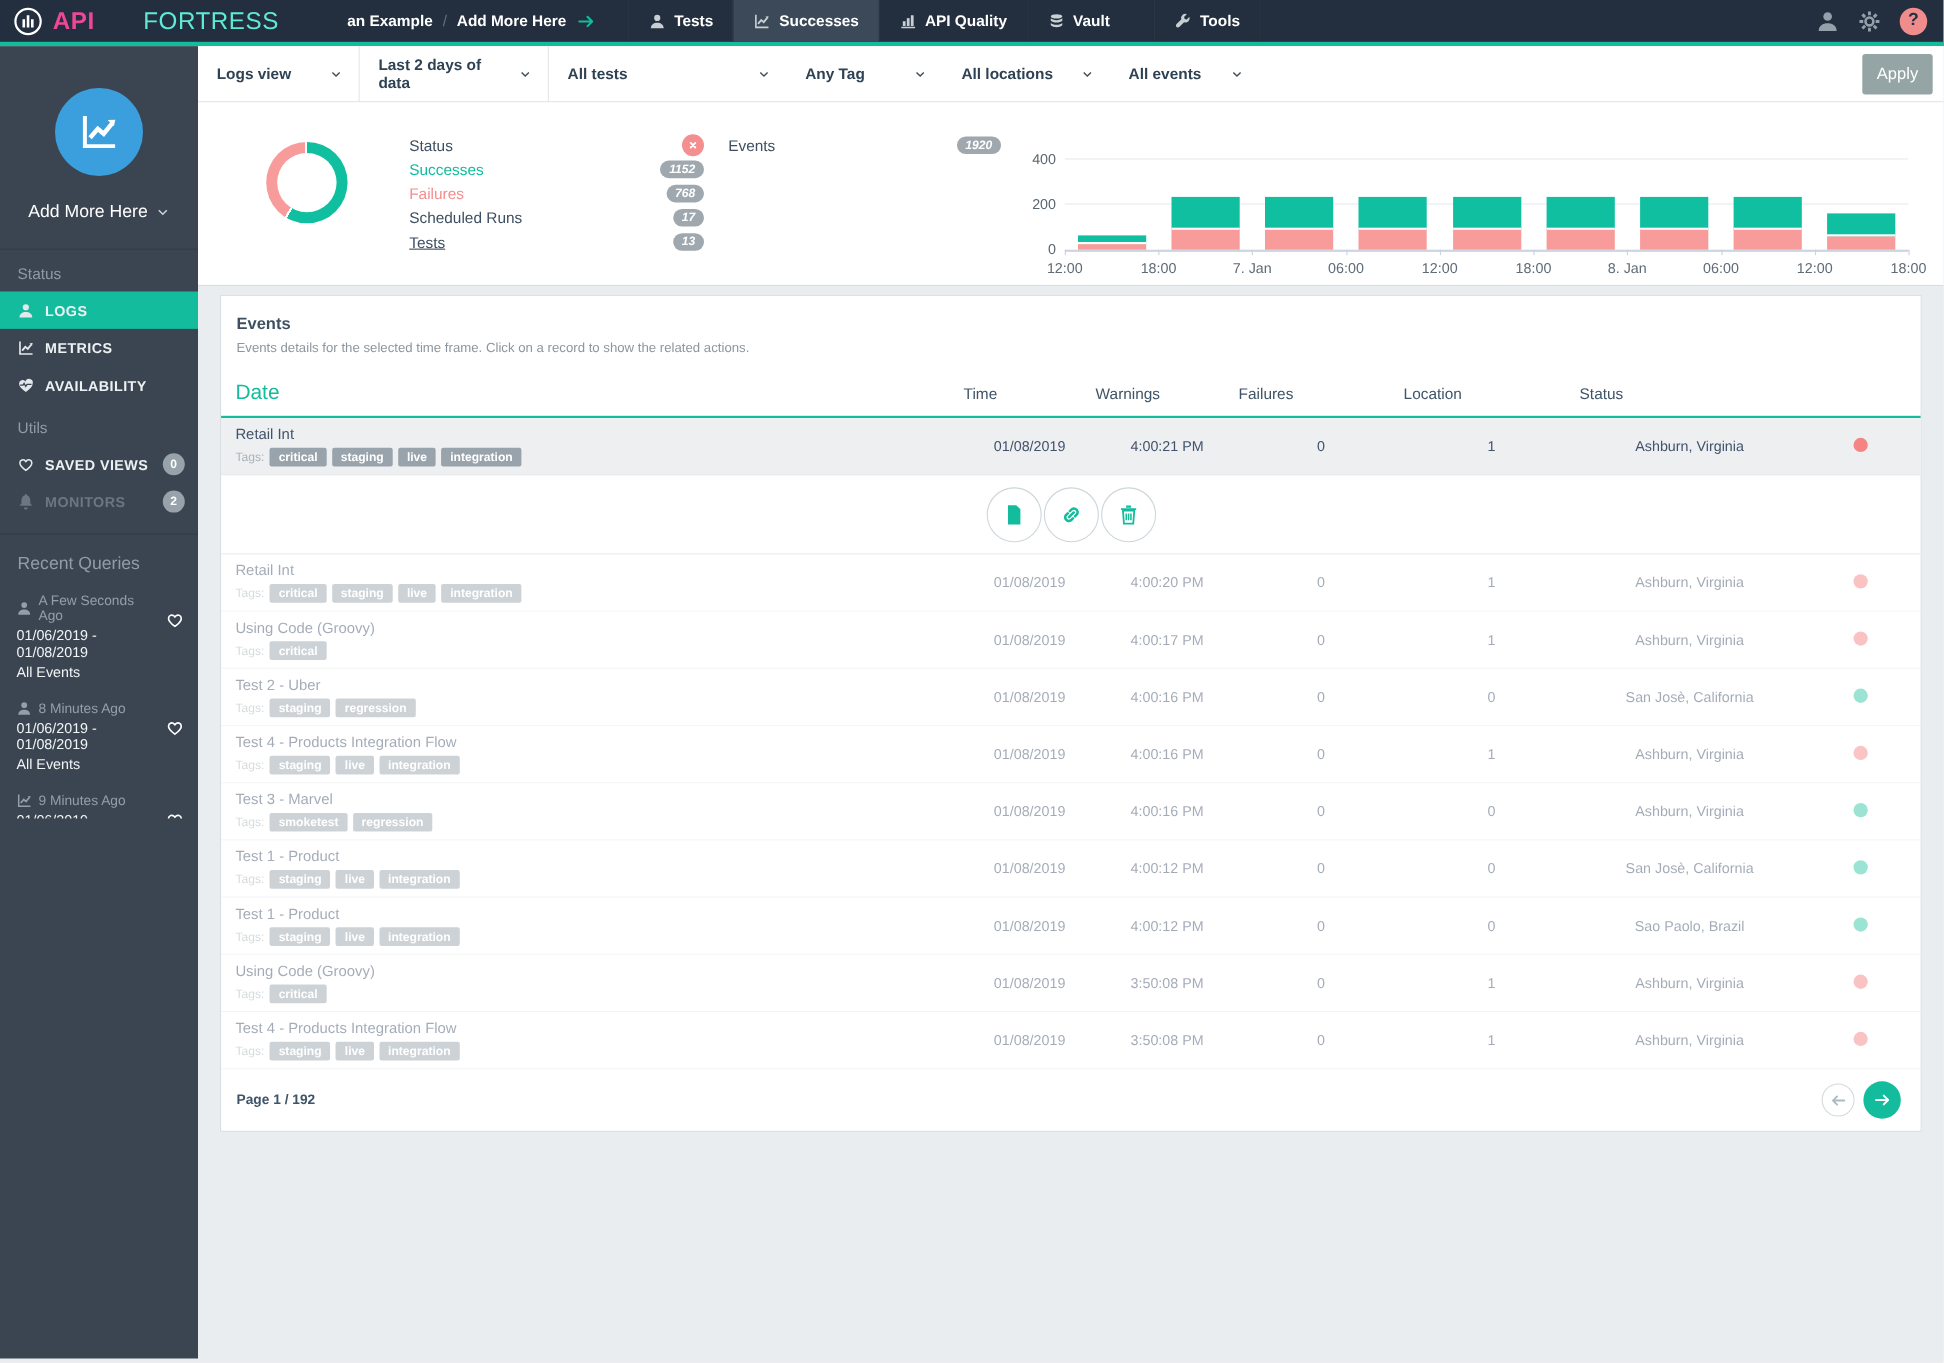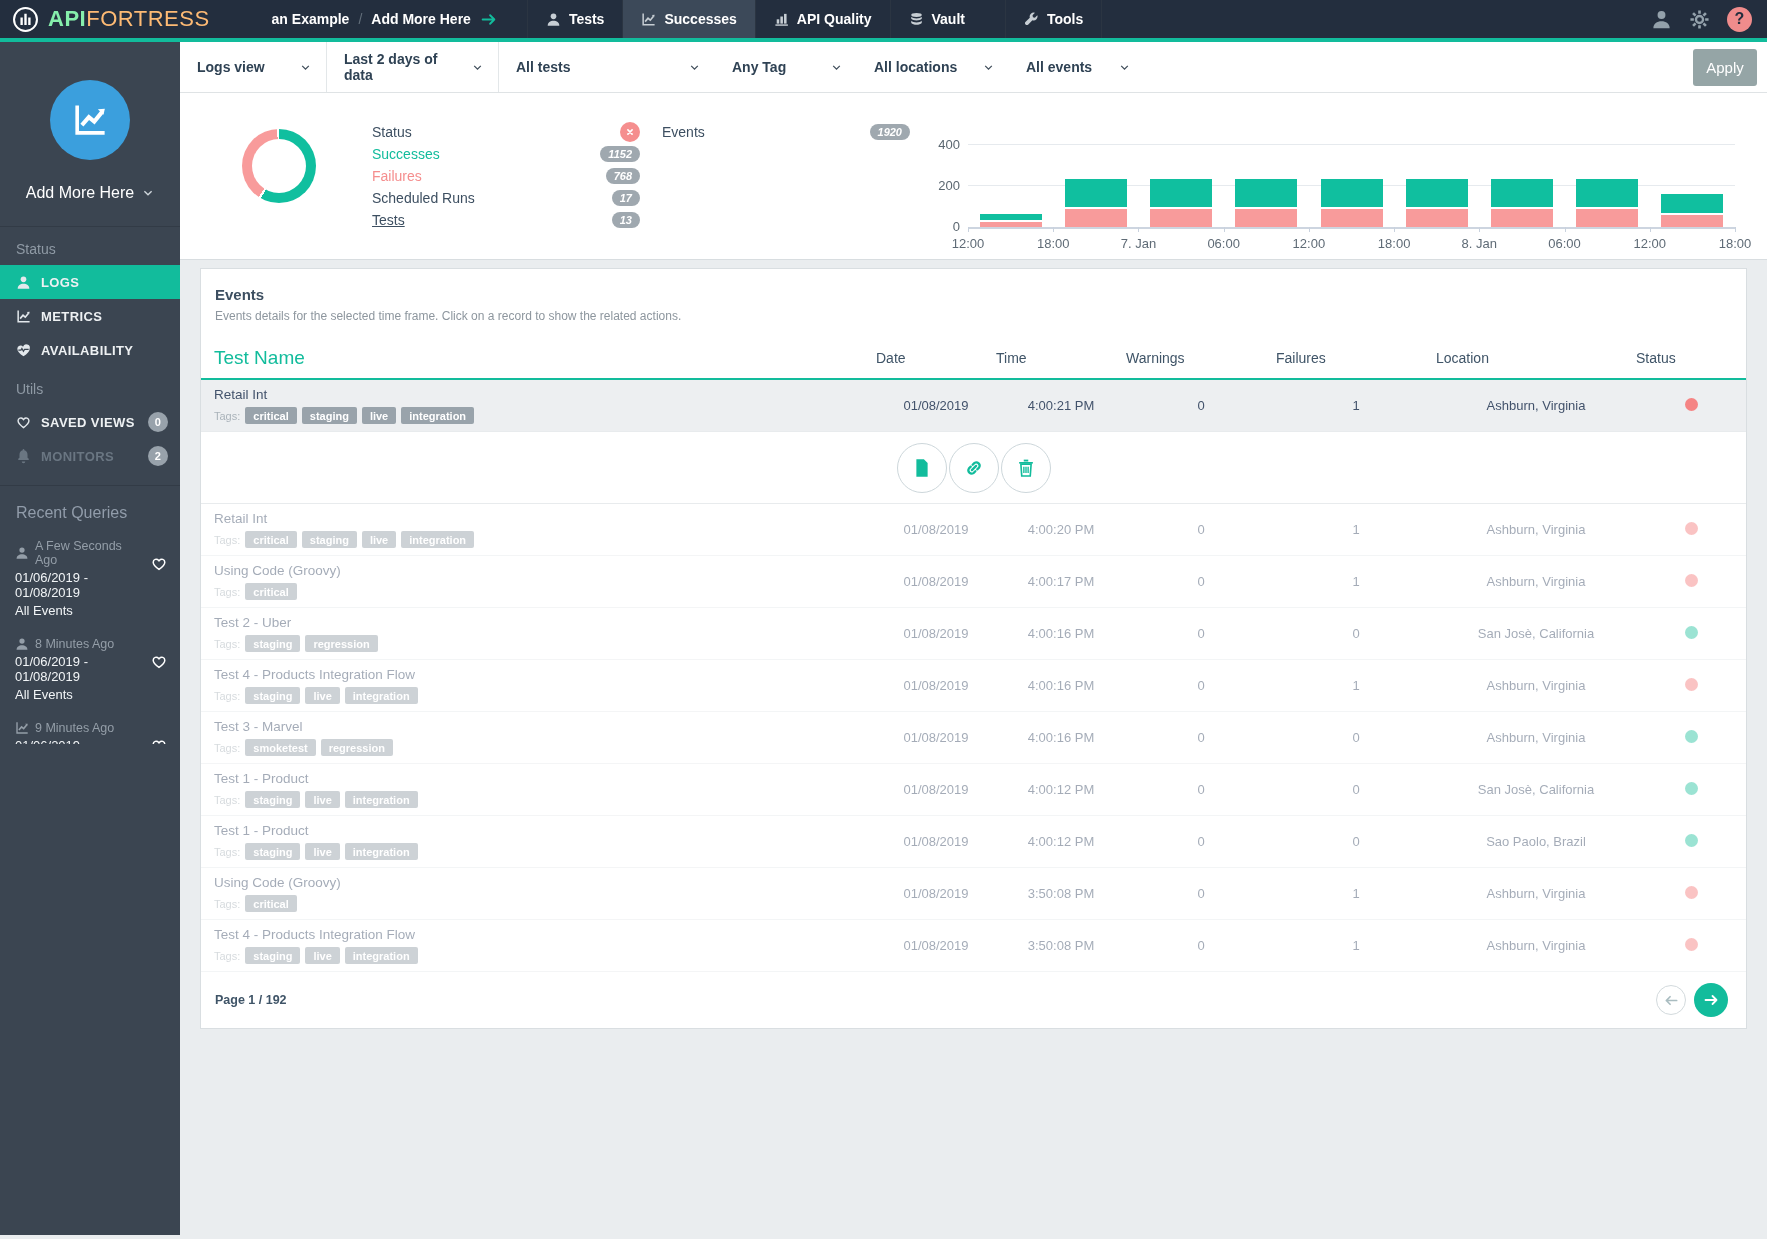--- a/index.html
+++ b/index.html
@@ -5,22 +5,22 @@
   * { margin:0; padding:0; box-sizing:border-box; }
   html,body { width:1767px; height:1239px; }
   body { font-family:"Liberation Sans", sans-serif; background:#eaedef; overflow:hidden; }
 
   
   .navbar { display:flex; align-items:stretch; height:42px; background:#232e3e;
             border-bottom:4px solid #12bc9c; color:#fff; }
   .logo { display:flex; align-items:center; gap:9px; padding:0 28px 0 12px; }
   .logo svg { width:27px; height:27px; }
   .brand { font-size:22px; letter-spacing:.5px; white-space:nowrap; }
-  .brand .b1 { color:#86efac; font-weight:700; }
-  .brand .b2 { color:#fdba74; font-weight:400; }
+  .brand .b1 { color:#ec4899; font-weight:700; }
+  .brand .b2 { color:#5eead4; font-weight:400;padding-left:44px; }
   .breadcrumb { display:flex; align-items:center; gap:9px; font-size:14px; font-weight:700; margin-left:34px; }
   .breadcrumb .divider { color:#64707c; font-weight:400; }
   .breadcrumb .icon svg { width:17px; height:17px; color:#12bc9c; }
   .nav-menu { display:flex; margin-left:30px; }
   .nav-item { display:flex; align-items:center; gap:8px; padding:0 18px; font-size:14px; font-weight:700;
               border-left:1px solid #2b3542; cursor:pointer; white-space:nowrap; }
   .nav-item:last-child { border-right:1px solid #2b3542; margin-left:22px; border-left:1px solid #2b3542; }
   .nav-item .icon svg { width:15px; height:15px; color:#c7ced4; }
   .nav-item.active { background:#3c4959; }
   .nav-right { margin-left:auto; display:flex; align-items:center; gap:17px; padding-right:15px; }
@@ -512,21 +512,20 @@
           </div>
       </div>
     </div>
 
     <div class="card">
       <div class="card-head">
         <div class="card-title">Events</div>
         <div class="card-sub">Events details for the selected time frame. Click on a record to show the related actions.</div>
       </div>
       <div class="tgrid thead" id="thead">
-          <div class="th">Test Name</div>
           <div class="th">Date</div>
           <div class="th">Time</div>
           <div class="th">Warnings</div>
           <div class="th">Failures</div>
           <div class="th">Location</div>
           <div class="th">Status</div>
         </div>
       <div id="tbody">
           <div class="tgrid trow selected">
             <div class="cell name-cell">

